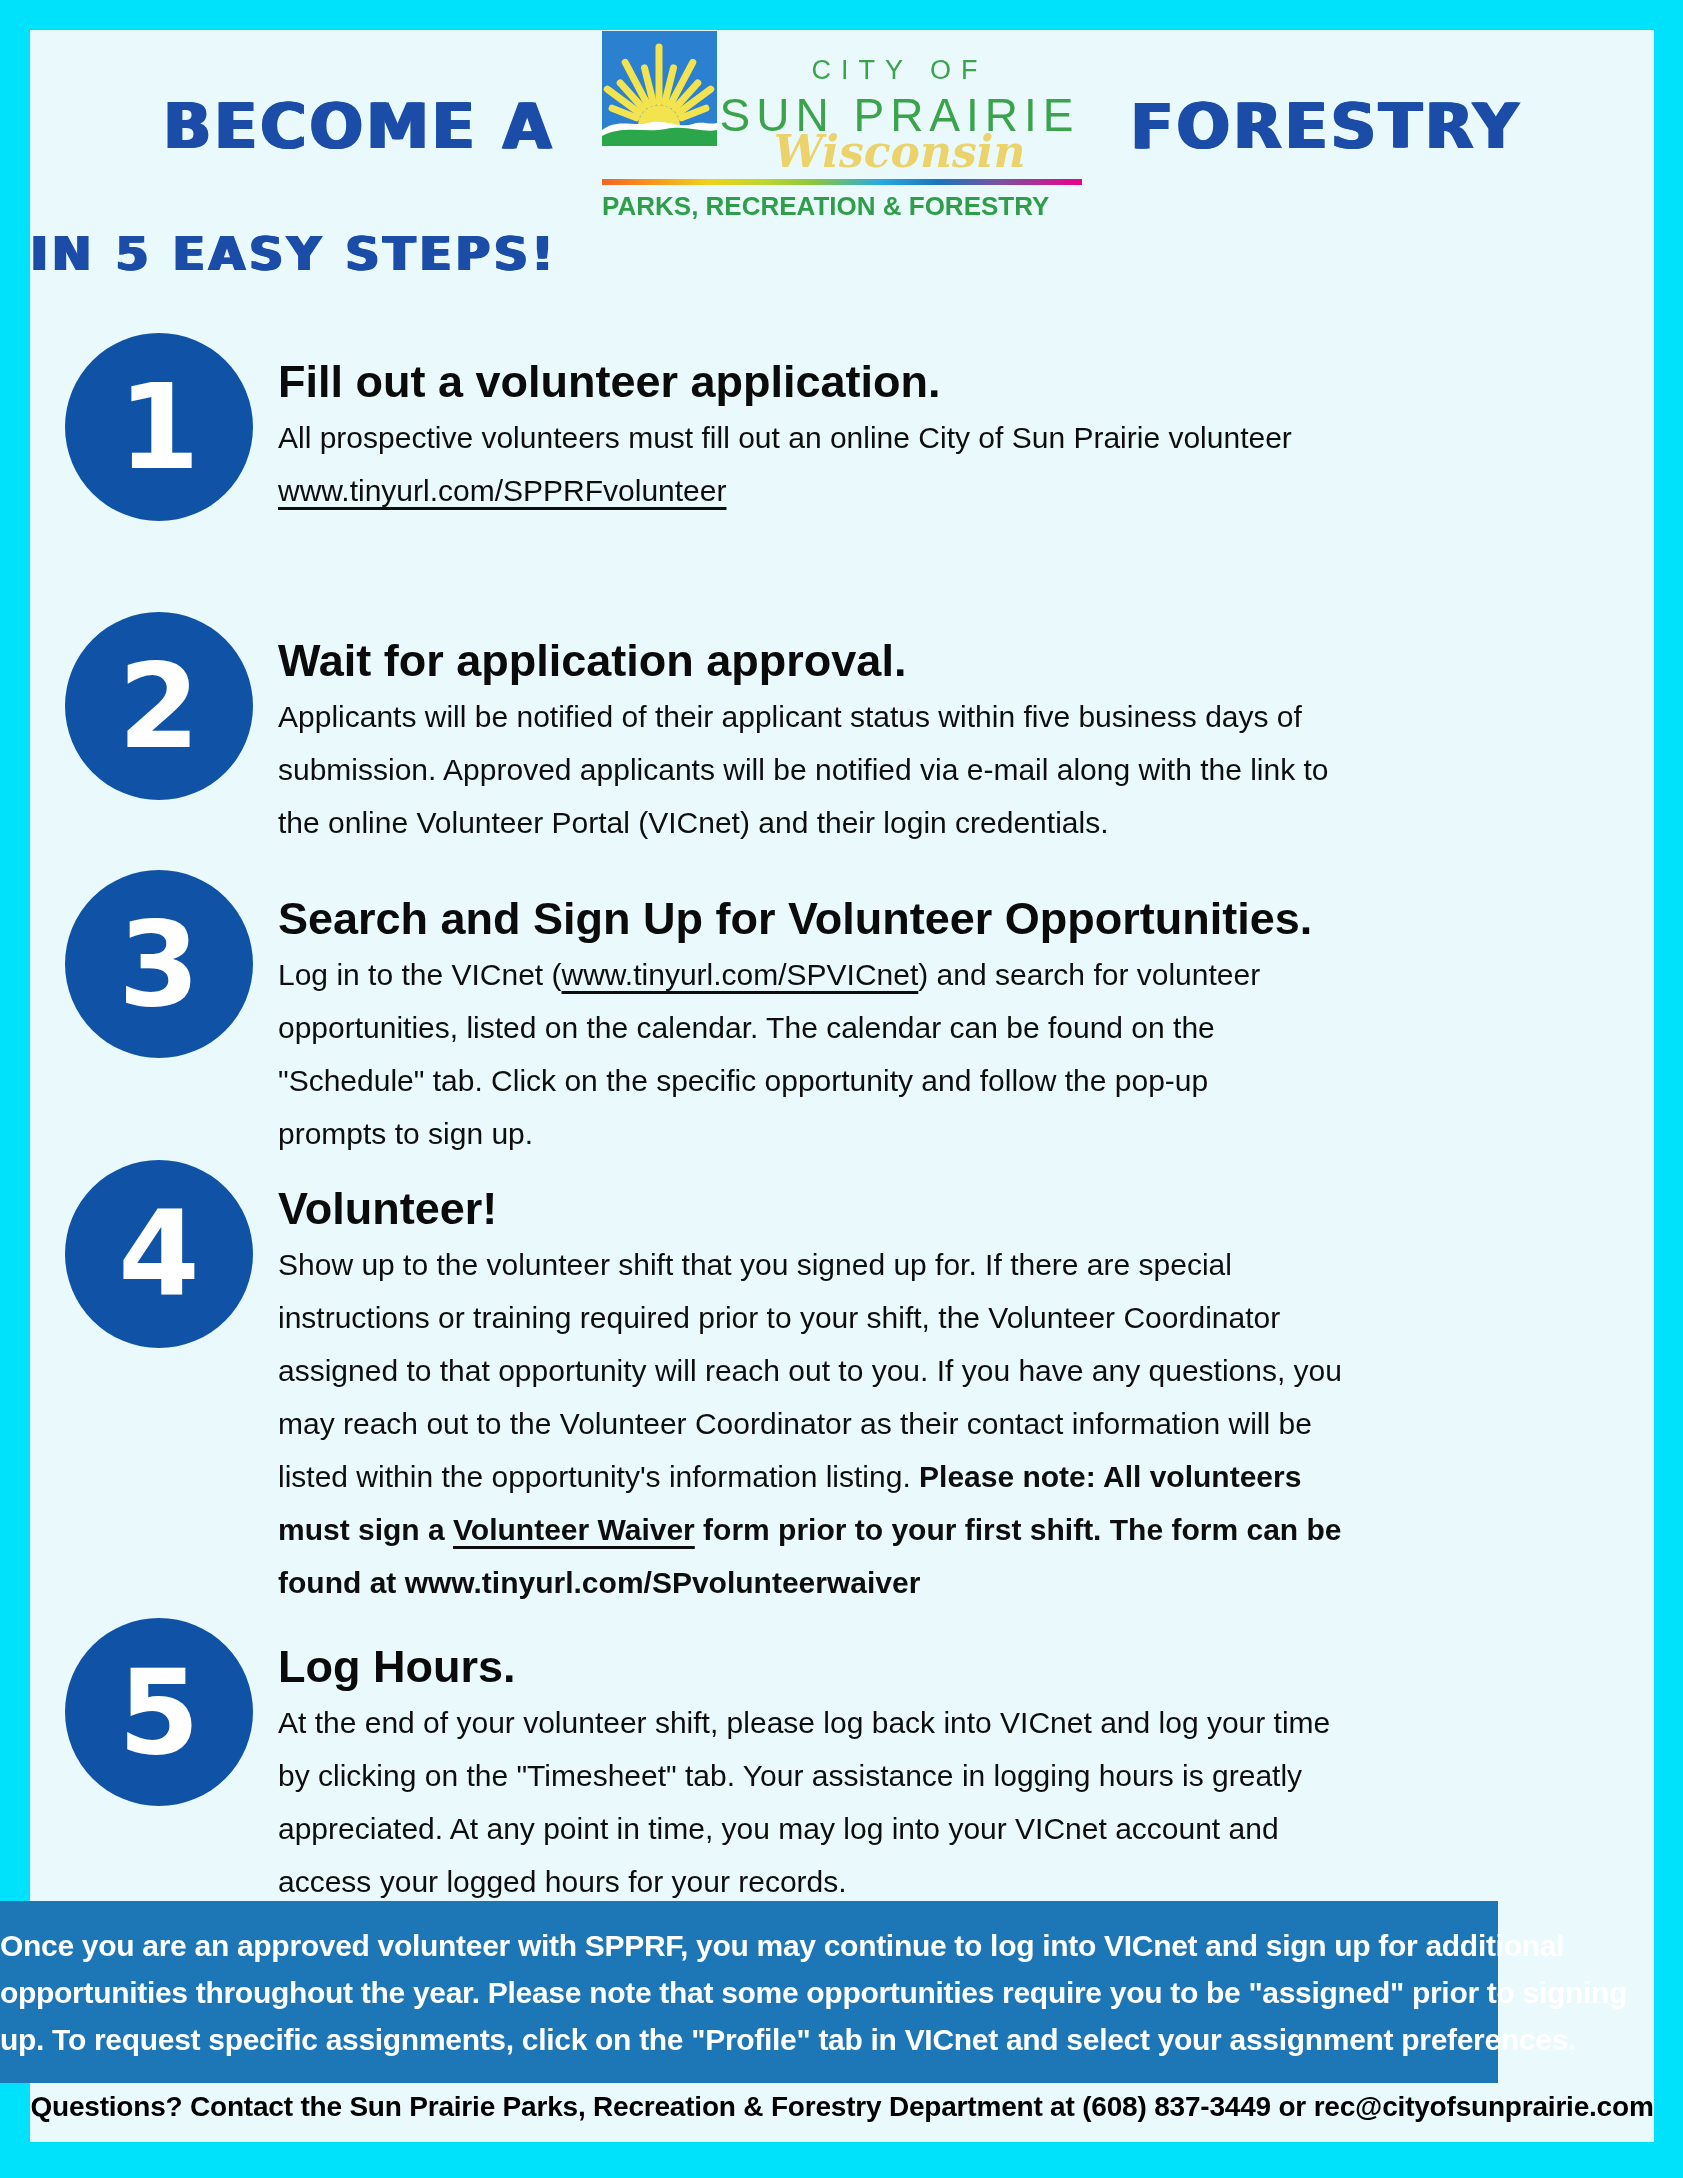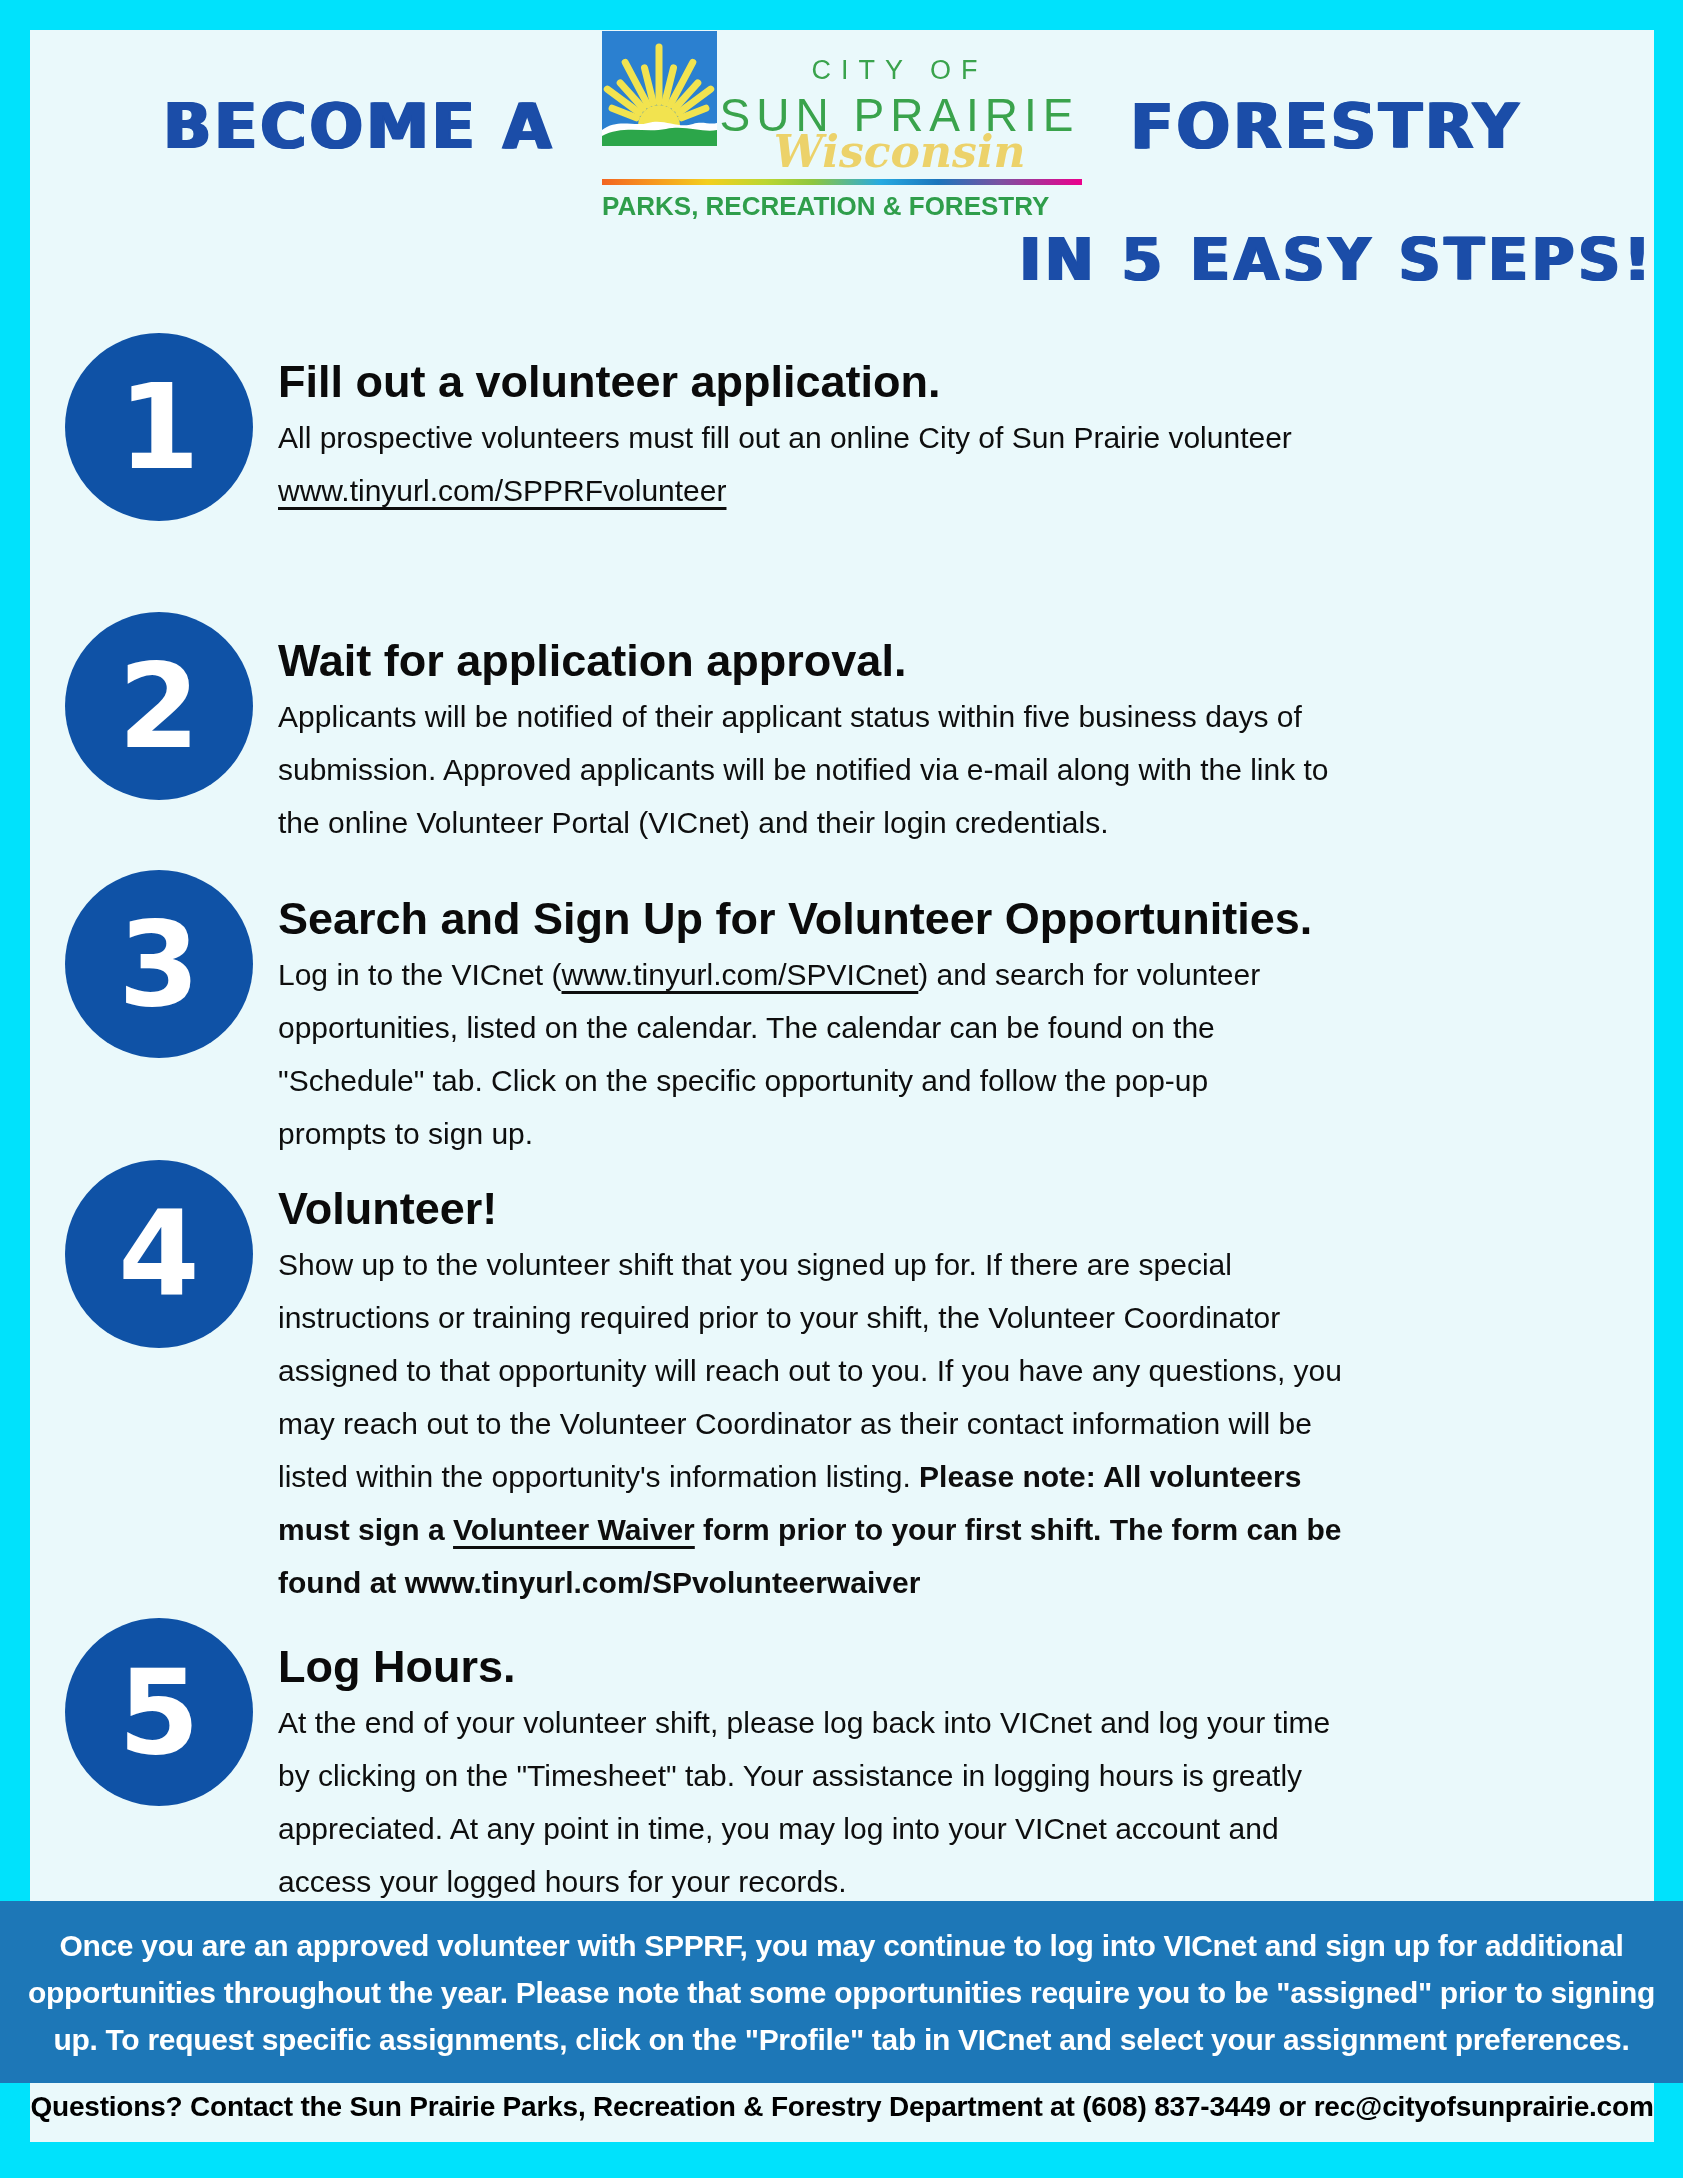--- a/index.html
+++ b/index.html
@@ -19,23 +19,23 @@
   }
   .bubble-title{
     font-family:"DejaVu Sans", sans-serif;
     font-weight:bold; font-size:63px; letter-spacing:3px;
     color:#1b4da8;
     text-shadow:2px 0 0 #1b4da8, -1px 0 0 #1b4da8;
     white-space:nowrap;
   }
   .subtitle{
     position:absolute; top:196px; left:0; width:100%;
-    text-align:right;
+    text-align:left;
     font-family:"DejaVu Sans", sans-serif;
-    font-weight:bold; font-size:58px; letter-spacing:4px;
+    font-weight:bold; font-size:47px; letter-spacing:4px;
     color:#1b4da8;
     text-shadow:2px 0 0 #1b4da8, -1px 0 0 #1b4da8;
   }
   
   .logo{ display:flex; flex-direction:column; width:480px; }
   .logo-top{ display:flex; align-items:flex-start; }
   .logo-mark{ width:115px; height:115px; flex:0 0 auto; }
   .logo-words{ flex:1; text-align:center; padding-top:24px; position:relative;}
   .logo-cityof{
     color:#3aa34c; font-size:27px; letter-spacing:10px; font-weight:400;
@@ -73,21 +73,21 @@
     font-size:45px; font-weight:bold; color:#0b0b0b;
     line-height:51px; margin-bottom:4px; letter-spacing:0px;margin-top:29px;
   }
   .body-line{
     font-size:30px; color:#0e0e0e; line-height:53px; white-space:nowrap;
   }
   .seg-b{ font-weight:bold; }
   .seg-u{ text-decoration:underline; text-underline-offset:6px; }
   
   .banner{
-    position:absolute; left:0; top:1901px; width:1683px; height:182px;
+    position:absolute; left:0; top:1901px; width:1498px; height:182px;
     background:#1d77b7; color:#ffffff;
     display:flex; flex-direction:column; justify-content:center;
     text-align:center;
   }
   .banner-line{
     font-size:30px; font-weight:bold; line-height:47px; letter-spacing:-0.3px;
     white-space:nowrap;
   }
   
   .footer{

